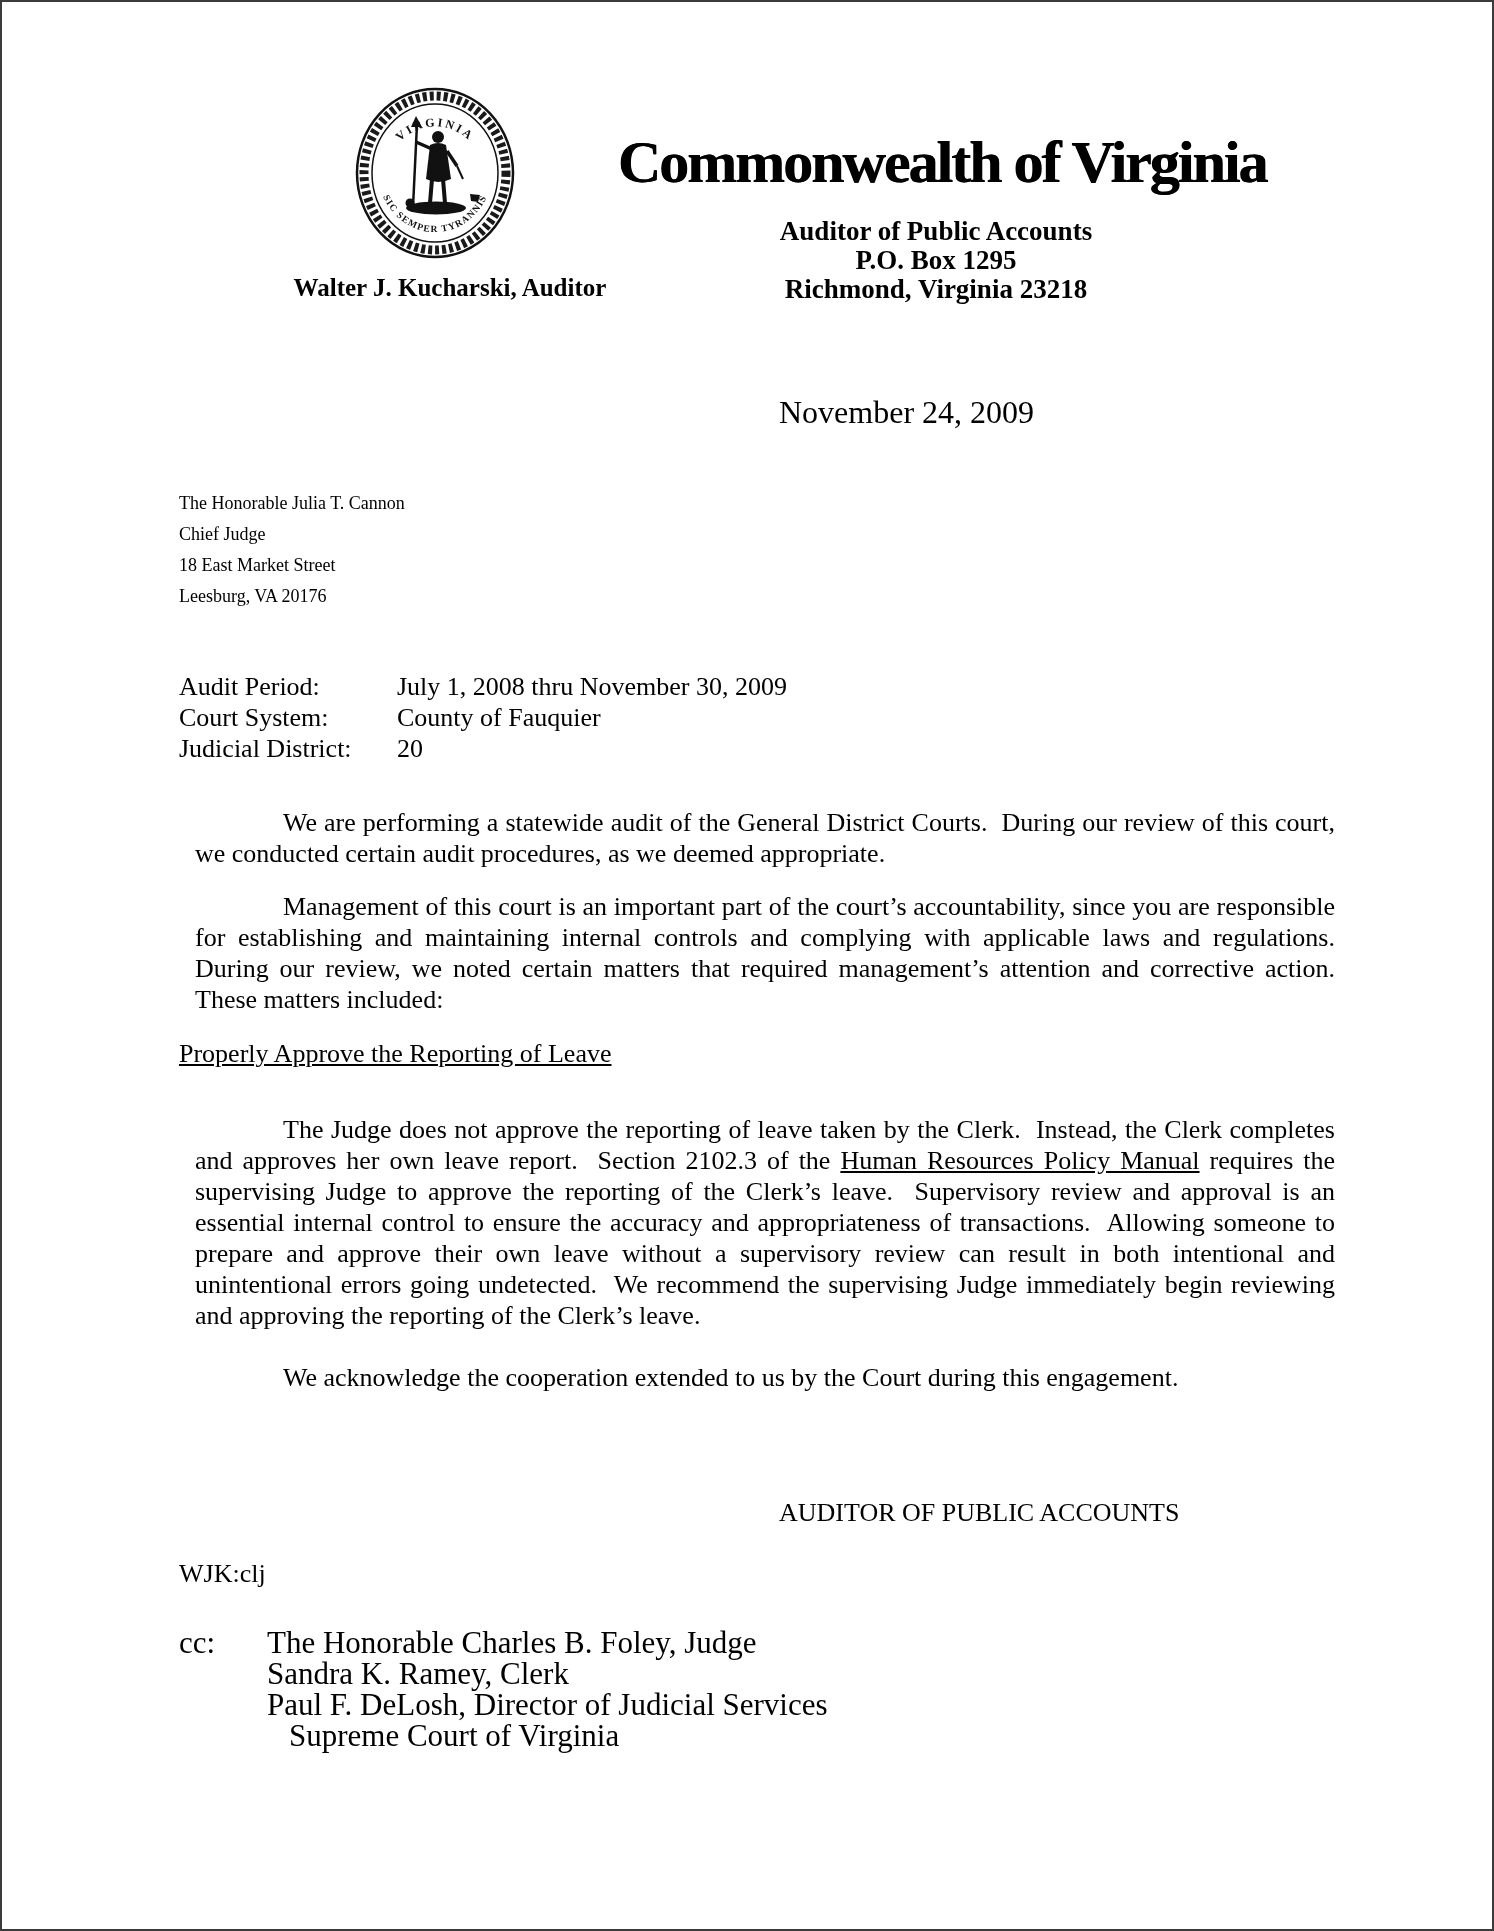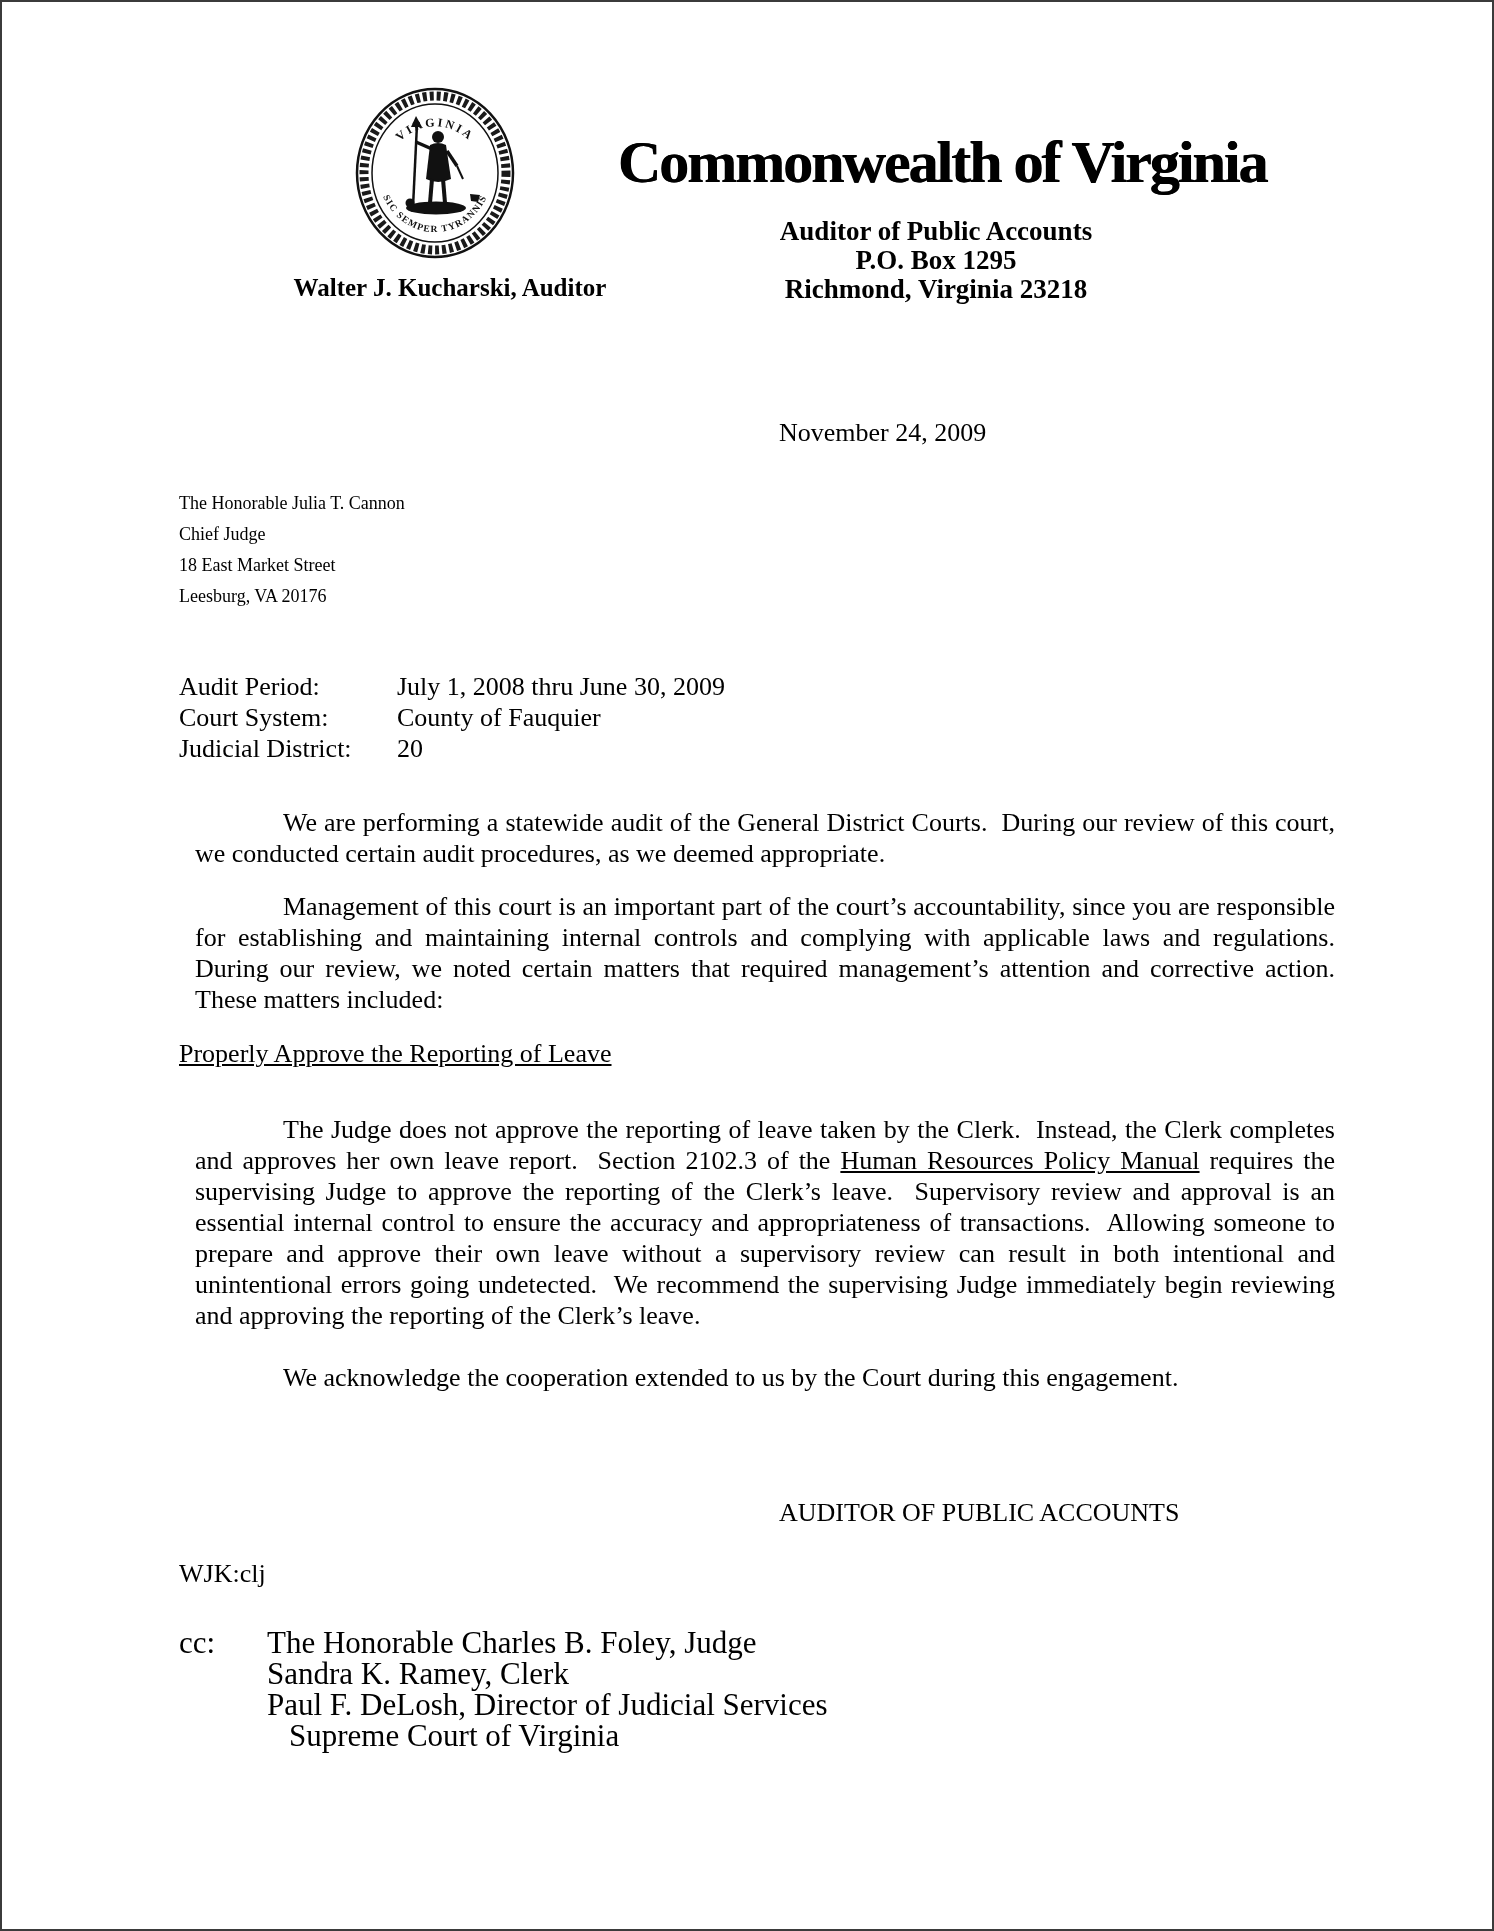--- a/index.html
+++ b/index.html
@@ -30,21 +30,21 @@
     text-align:center;font-weight:bold;
     font-size:27px;line-height:29px;
     white-space:nowrap;
   }
   .auditor-name{
     left:248px;top:272px;width:400px;
     text-align:center;font-weight:bold;
     font-size:25px;white-space:nowrap;
   }
   
-  .date{left:777px;top:416px;font-size:26px;text-align:right;}
+  .date{left:777px;top:392px;font-size:32px;text-align:right;}
   .recipient{left:177px;top:486px;font-size:18px;line-height:31px;}
   .audit-info{left:177px;top:669px;font-size:26px;line-height:31px;}
   .audit-row{display:flex;font-family:Liberation Serif, serif;}
   .audit-lbl{width:218px;flex:none;}
   p.bodytext{
     left:177px;width:1140px;margin:16px;
     font-size:26px;line-height:31px;
     text-align:justify;
     text-indent:88px;
     white-space:pre-wrap;
@@ -116,21 +116,21 @@
   <div class="abs recipient">
     <div>The Honorable Julia T. Cannon</div>
     <div>Chief Judge</div>
     <div>18 East Market Street</div>
     <div>Leesburg, VA 20176</div>
   </div>
 
   <div class="abs audit-info">
     <div class="audit-row">
       <span class="audit-lbl">Audit Period:</span>
-      <span>July 1, 2008 thru June 30, 2009</span>
+      <span>July 1, 2008 thru November 30, 2009</span>
     </div>
     <div class="audit-row">
       <span class="audit-lbl">Court System:</span>
       <span>County of Fauquier</span>
     </div>
     <div class="audit-row">
       <span class="audit-lbl">Judicial District:</span>
       <span>20</span>
     </div>
   </div>

